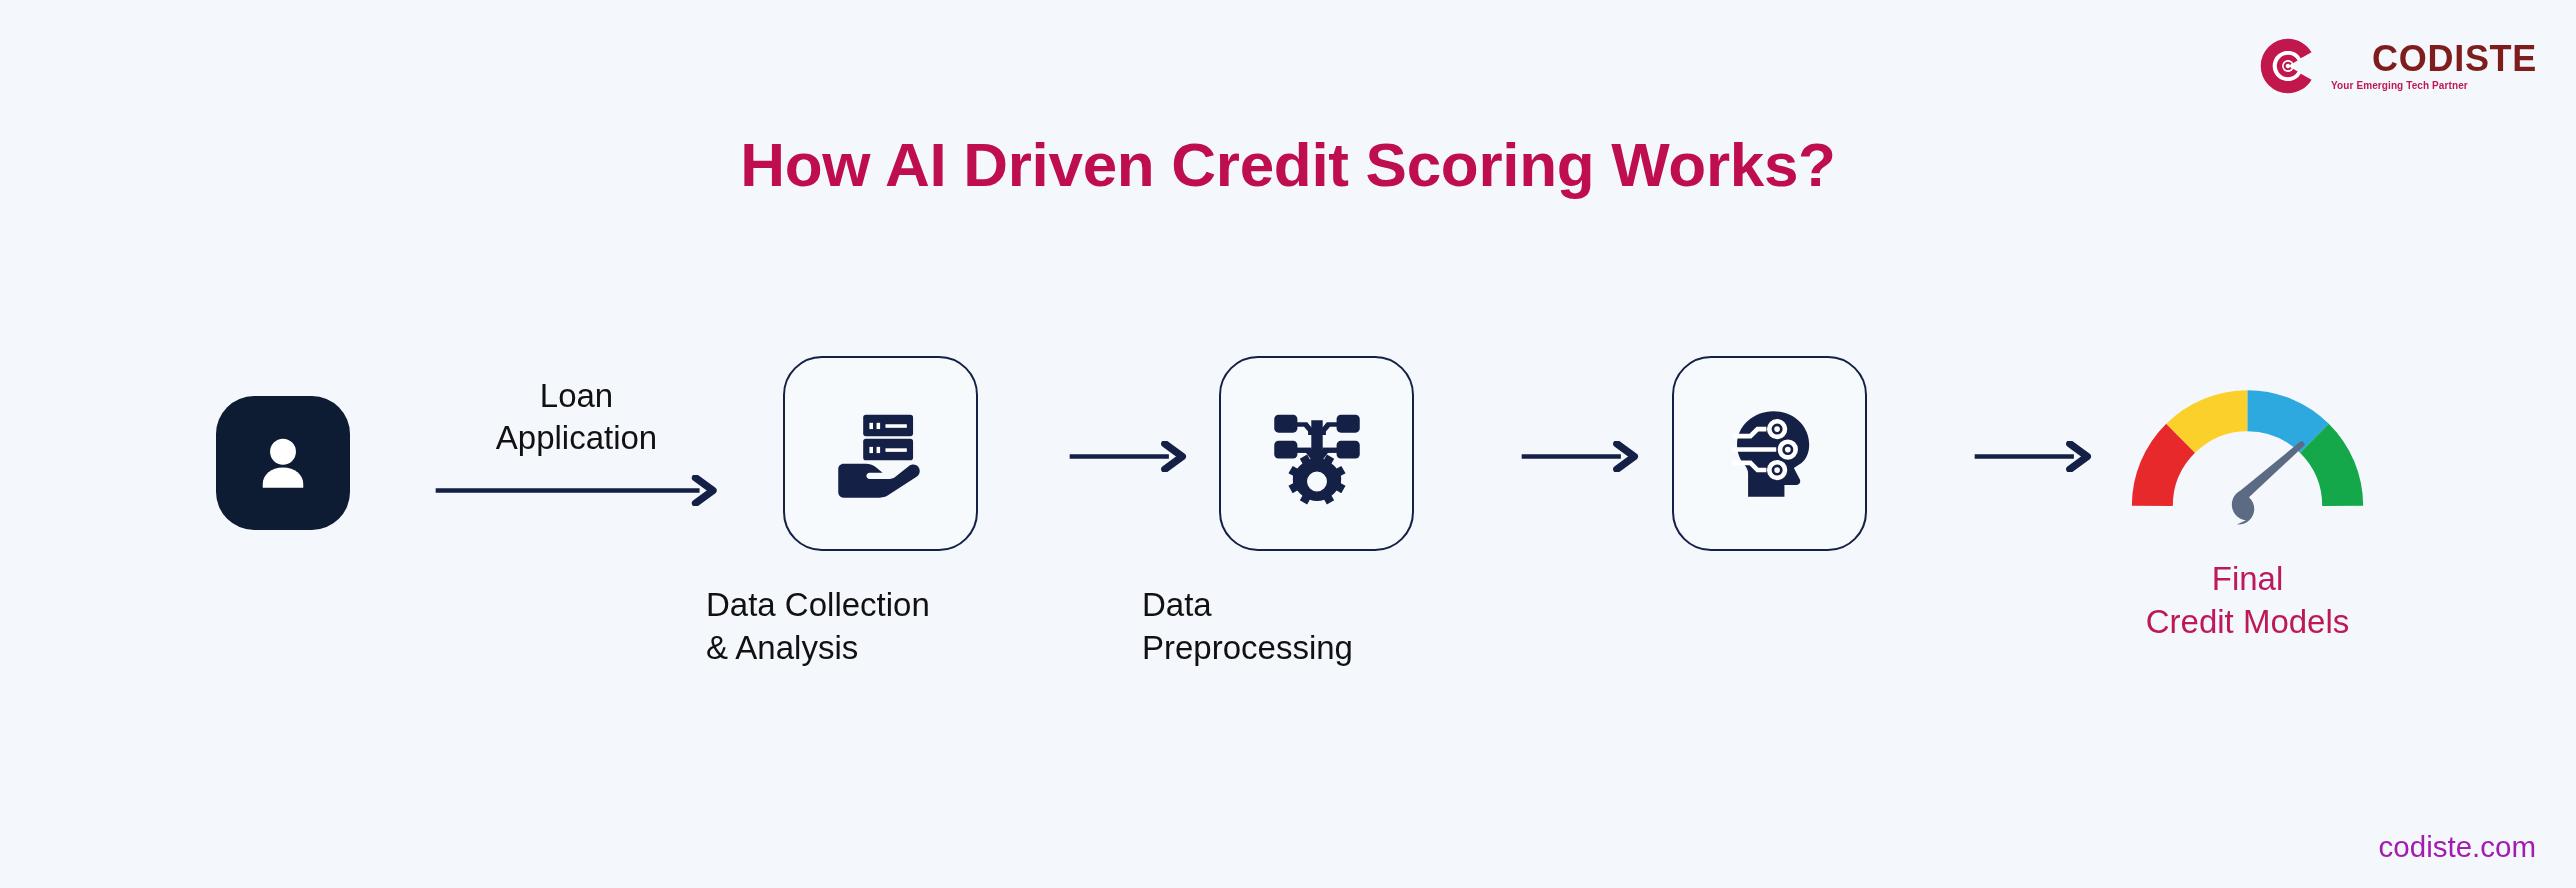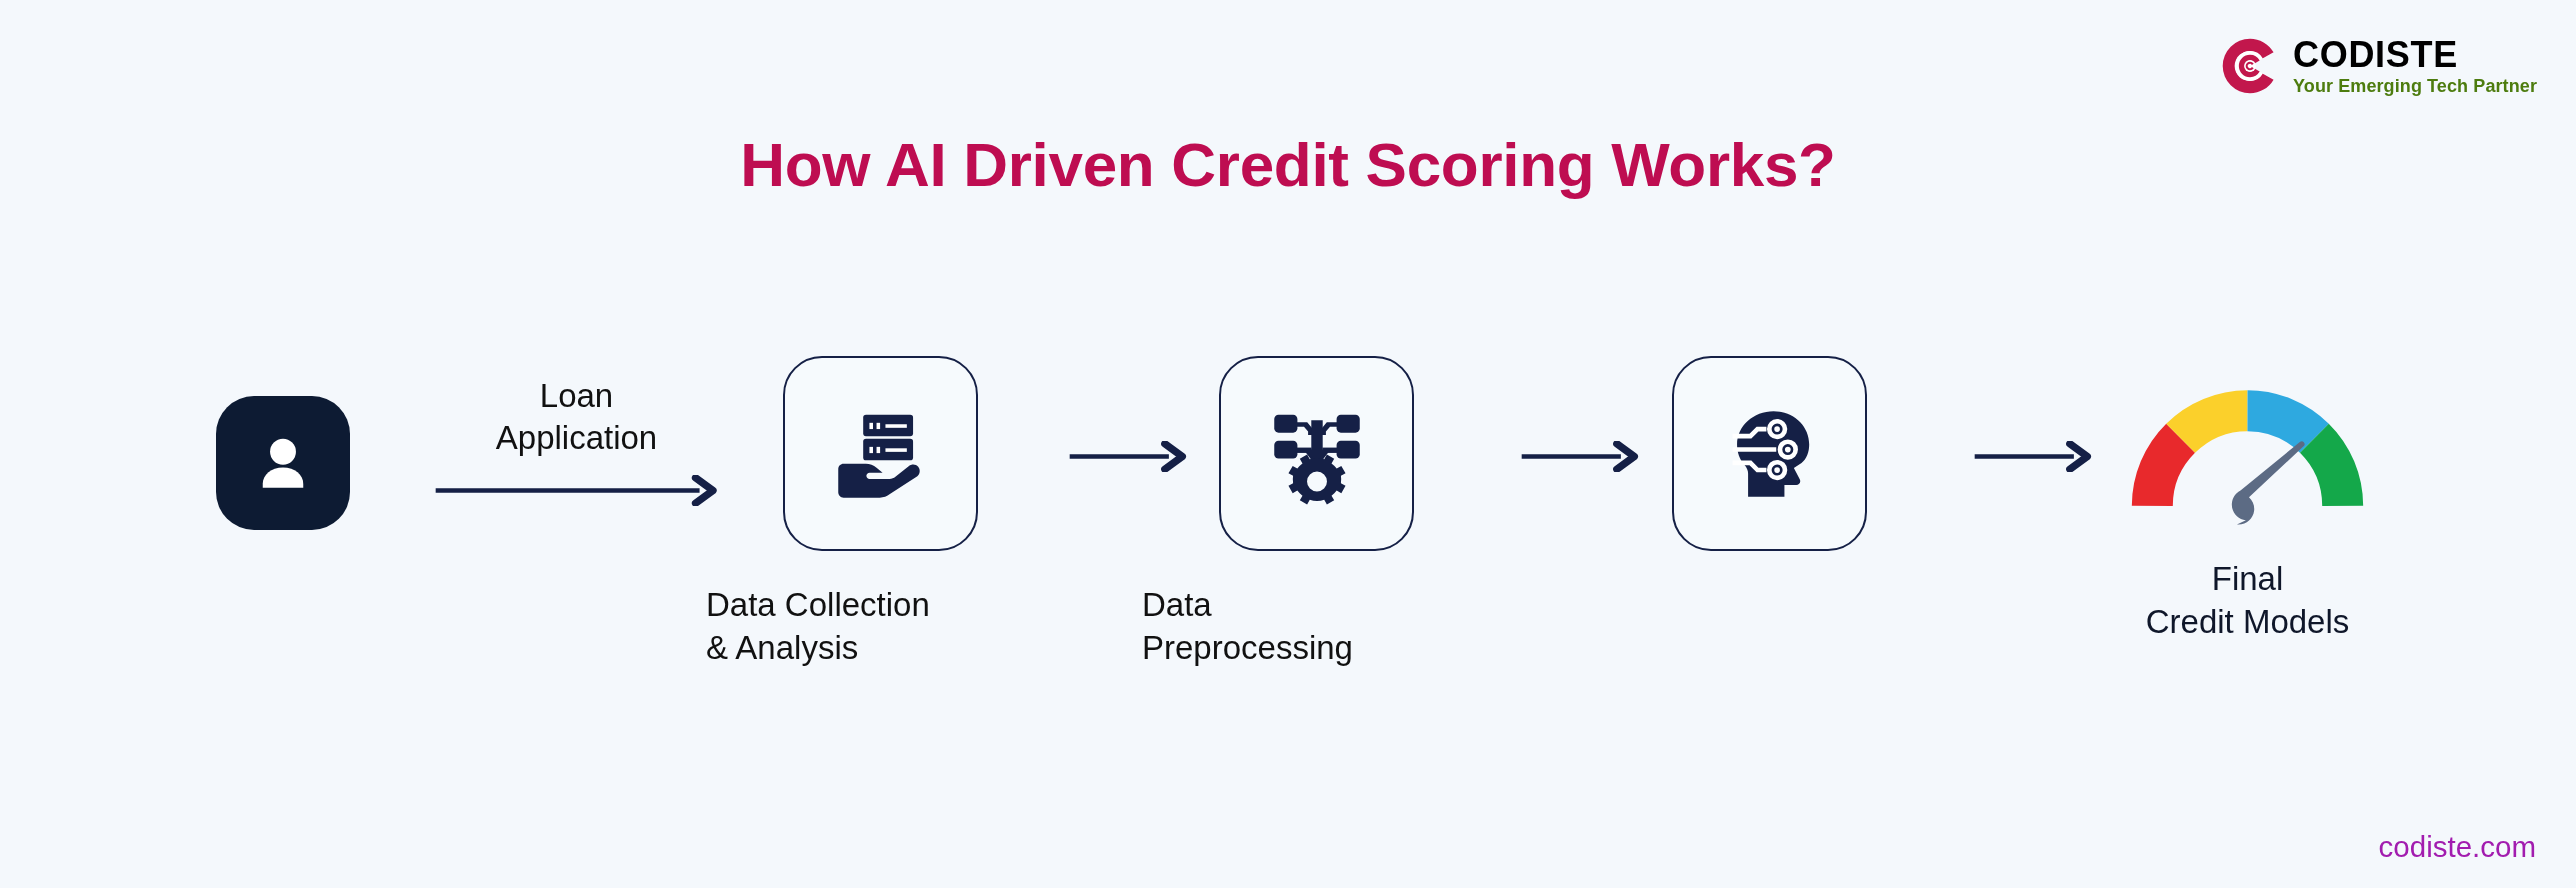--- a/index.html
+++ b/index.html
@@ -23,28 +23,29 @@
     display: flex;
     align-items: center;
     gap: 12px;
   }
   .logo-mark { width: 62px; height: 62px; display: block; }
   .logo-text-wrap { display: flex; flex-direction: column; align-items: flex-start; }
   .logo-word {
     font-size: 36px;
     font-weight: 700;
     letter-spacing: 0.7px;
-    color: #000000;
+    color: #7f1d1d;
     line-height: 1;
     font-family: "Liberation Sans", sans-serif;
+    margin-left: 41px;
   }
   .logo-tagline {
-    font-size: 18px;
+    font-size: 10px;
     font-weight: 700;
-    color: #4d7c0f;
+    color: #be185d;
     letter-spacing: 0.1px;
     margin-top: 3.4px;
     line-height: 1;
   }
 
   
   .page-title {
     position: absolute;
     top: 131px;
     left: 0;
@@ -142,21 +143,21 @@
     width: 241px;
     height: 174px;
   }
   .gauge-label {
     position: absolute;
     left: 2083px;
     top: 236px;
     width: 329px;
     text-align: center;
     font-size: 33px;
-    color: #0f172a;
+    color: #be185d;
     line-height: 1.3;
   }
 
   
   .footer-url {
     position: absolute;
     right: 40px;
     bottom: 28px;
     font-size: 29.5px;
     color: #a21caf;

